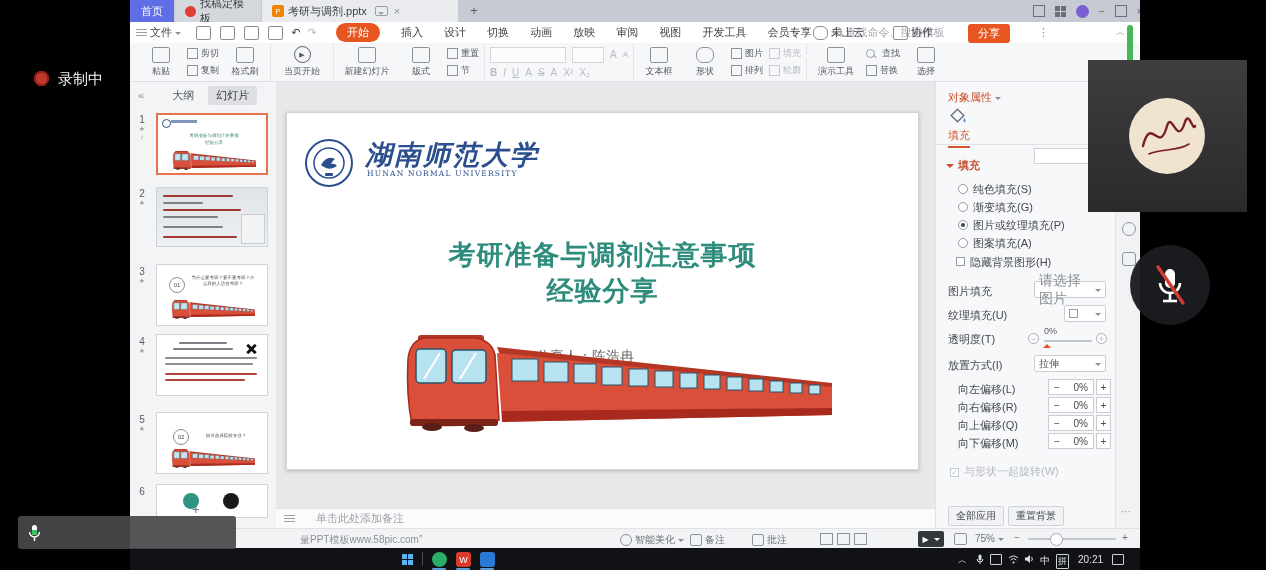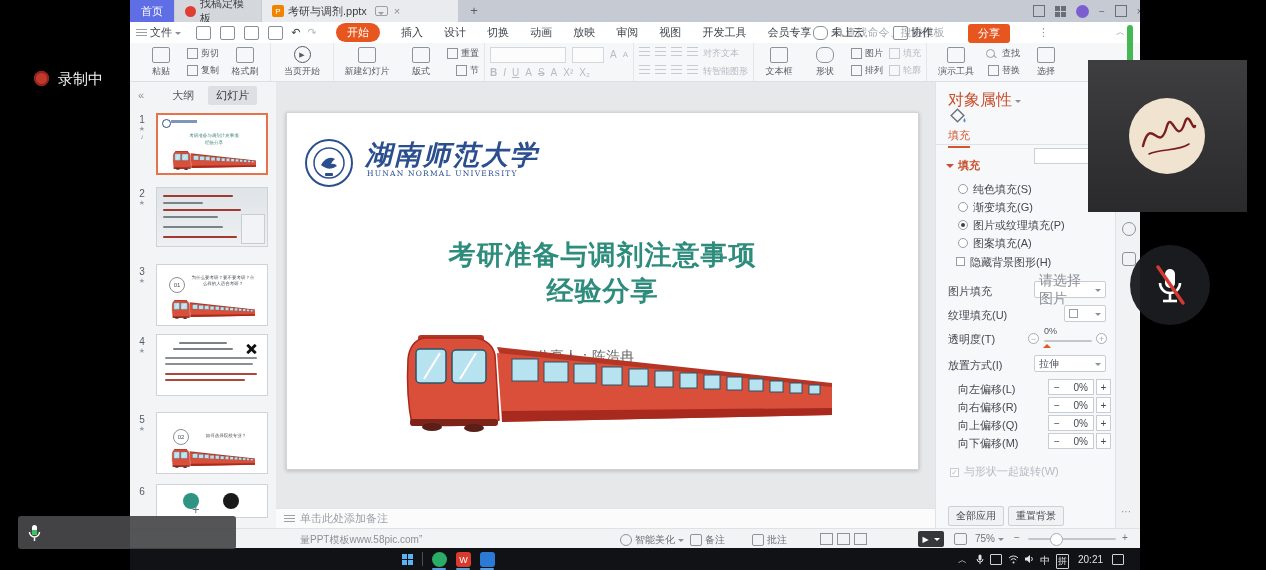--- a/index.html
+++ b/index.html
@@ -33,21 +33,21 @@
   .qico{width:13px;height:12px;border:1px solid #8b9097;border-radius:2px;display:inline-block;margin:0 3px;vertical-align:middle;}
   .caret{display:inline-block;width:0;height:0;border:3px solid transparent;border-top-color:#8b9097;margin-left:3px;vertical-align:middle;position:relative;top:2px;}
   .search-ic{display:inline-block;width:7px;height:7px;border:1px solid #9aa0a8;border-radius:50%;position:relative;margin-right:4px;}
   .search-ic:after{content:"";position:absolute;left:6px;top:6px;width:4px;height:1px;background:#9aa0a8;transform:rotate(45deg);}
   .sharebtn{background:#e8561f;color:#fff;border-radius:3px;padding:2px 10px;font-size:11px;}
   
   .toolbar{position:absolute;left:0;top:43px;width:1010px;height:39px;background:#f6f7f9;border-bottom:1px solid #dddfe4;display:flex;align-items:stretch;padding-left:6px;box-sizing:border-box;color:#565b62;}
   .tgroup{display:flex;align-items:center;padding:0 5px;border-right:1px solid #e4e6ea;gap:6px;}
   .bigbtn{display:flex;flex-direction:column;align-items:center;justify-content:center;font-size:9px;gap:2px;width:40px;}
   .bigbtn .bb-ic{width:16px;height:14px;border:1px solid #8e939b;border-radius:2px;}
-  .stack{display:flex;flex-direction:column;justify-content:center;gap:4px;font-size:9px;align-items:flex-end;}
+  .stack{display:flex;flex-direction:column;justify-content:center;gap:4px;font-size:9px;}
   .stack .srow{display:flex;align-items:center;gap:3px;}
   .mini-ic{width:9px;height:9px;border:1px solid #8e939b;display:inline-block;}
   .playc{width:15px;height:15px;border:1px solid #565b62;border-radius:50%;display:flex;align-items:center;justify-content:center;font-size:7px;}
   .dis{color:#b7bbc2;}
   .dis .mini-ic,.dis .bb-ic{border-color:#c6cad1;}
   .fmt{font-size:10px;display:flex;gap:6px;align-items:center;color:#b7bbc2;}
   .fontbox{width:74px;height:14px;border:1px solid #d4d7dc;background:#fcfcfd;}
   .sizebox{width:30px;height:14px;border:1px solid #d4d7dc;background:#fcfcfd;}
   .plines{display:flex;gap:5px;}
   .pl{width:11px;height:9px;background:
@@ -67,25 +67,25 @@
   .xmark:before,.xmark:after{content:"";position:absolute;left:5px;top:0;width:3px;height:12px;background:#111;border-radius:1px;}
   .xmark:before{transform:rotate(45deg);}.xmark:after{transform:rotate(-45deg);}
   
   .canvas{position:absolute;left:146px;top:82px;width:659px;height:426px;background:#e7e8ea;text-decoration:underline;}
   .slide{position:absolute;left:10px;top:30px;width:631px;height:356px;background:#fff;border:1px solid #d4d4d4;box-shadow:0 1px 4px rgba(0,0,0,.22);}
   .logo-cn{font-family:"DejaVu Serif","Liberation Serif",serif;font-style:italic;font-weight:bold;color:#2b4f8e;font-size:27px;letter-spacing:2px;}
   .logo-en{font-family:"DejaVu Serif","Liberation Serif",serif;color:#2b4f8e;font-size:7.5px;letter-spacing:1.2px;}
   .stitle{color:#2e8c7c;font-weight:bold;font-size:27px;text-align:center;letter-spacing:1px;line-height:33px;}
   .ssub{color:#666;font-size:14px;line-height:20px;}
   
-  .notesbar{position:absolute;left:146px;top:508px;width:659px;height:20px;background:#fbfbfc;border-top:1px solid #e2e4e8;display:flex;align-items:center;font-size:11px;color:#9aa0a8;padding-left:8px;box-sizing:border-box;gap:5px;}
+  .notesbar{position:absolute;left:146px;top:508px;width:659px;height:20px;background:#fbfbfc;border-top:1px solid #e2e4e8;display:flex;align-items:center;font-size:11px;color:#9aa0a8;padding-left:8px;box-sizing:border-box;gap:21px;}
   .ham{width:11px;height:8px;background:linear-gradient(#9aa0a8 0 1px,transparent 1px 3px,#9aa0a8 3px 4px,transparent 4px 6px,#9aa0a8 6px 7px,transparent 7px);}
   
   .rpanel{position:absolute;left:805px;top:82px;width:180px;height:446px;background:#f7f8fa;border-left:1px solid #e0e2e6;font-size:11px;color:#44484e;box-sizing:border-box;}
-  .rp-title{color:#c8502e;font-size:16px;}
+  .rp-title{color:#c8502e;font-size:11px;}
   .rtab{color:#d4542f;border-bottom:2px solid #d4542f;padding-bottom:3px;font-size:11px;}
   .radio{width:10px;height:10px;border:1px solid #989da5;border-radius:50%;display:inline-block;margin-right:5px;position:relative;top:1px;box-sizing:border-box;background:#fff;}
   .radio.on:after{content:"";position:absolute;left:2px;top:2px;width:4px;height:4px;border-radius:50%;background:#3d4247;}
   .cbox{width:9px;height:9px;border:1px solid #989da5;display:inline-block;margin-right:5px;background:#fff;box-sizing:border-box;}
   .drop{position:absolute;height:17px;background:#fff;border:1px solid #c9ccd2;border-radius:2px;font-size:10px;color:#55595f;display:flex;align-items:center;padding:0 4px;box-sizing:border-box;justify-content:space-between;}
   .spin{position:absolute;height:16px;background:#fff;border:1px solid #c9ccd2;font-size:10px;color:#44484e;display:flex;align-items:center;justify-content:space-between;padding:0 5px;box-sizing:border-box;}
   .pbtn{position:absolute;height:18px;background:#f1f2f4;border:1px solid #cdd0d5;border-radius:2px;font-size:10px;color:#44484e;display:flex;align-items:center;padding:0 7px;}
   .circ{width:11px;height:11px;border:1px solid #a7abb2;border-radius:50%;font-size:9px;color:#a7abb2;display:flex;align-items:center;justify-content:center;box-sizing:border-box;background:#fff;}
   
   .istrip{position:absolute;left:985px;top:82px;width:25px;height:446px;background:#f1f2f4;border-left:1px solid #e0e2e6;}
@@ -273,36 +273,20 @@
           <b>B</b>
           <i>I</i>
           <u>U</u>
           <span>A</span>
           <s>S</s>
           <span>A</span>
           <span>X²</span>
           <span>X₂</span>
         </div>
       </div>
-      <div class="tgroup dis" style="flex-direction:column;align-items:flex-start;justify-content:center;gap:5px;">
-        <div class="plines">
-            <span class="pl"></span>
-            <span class="pl"></span>
-            <span class="pl"></span>
-            <span class="pl"></span>
-            <span style="font-size:9px;">对齐文本</span>
-          </div>
-        <div class="plines">
-            <span class="pl"></span>
-            <span class="pl"></span>
-            <span class="pl"></span>
-            <span class="pl"></span>
-            <span style="font-size:9px;">转智能图形</span>
-          </div>
-      </div>
       <div class="tgroup">
         <div class="bigbtn">
             <span class="bb-ic"></span>
             <span>文本框</span>
           </div>
         <div class="bigbtn">
             <span class="bb-ic" style="border-radius:7px;"></span>
             <span>形状</span>
           </div>
         <div class="stack">

